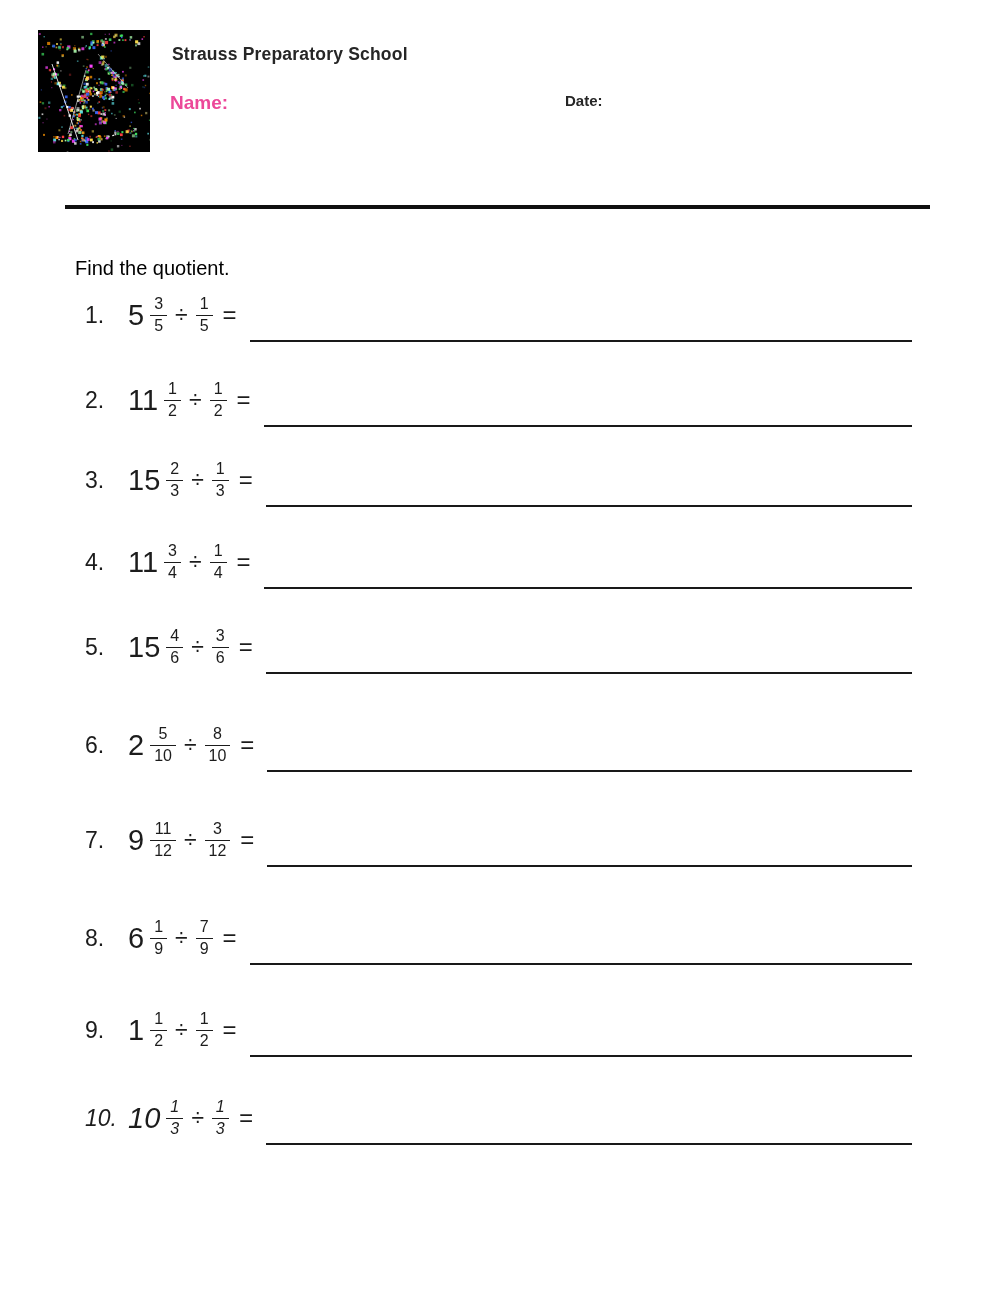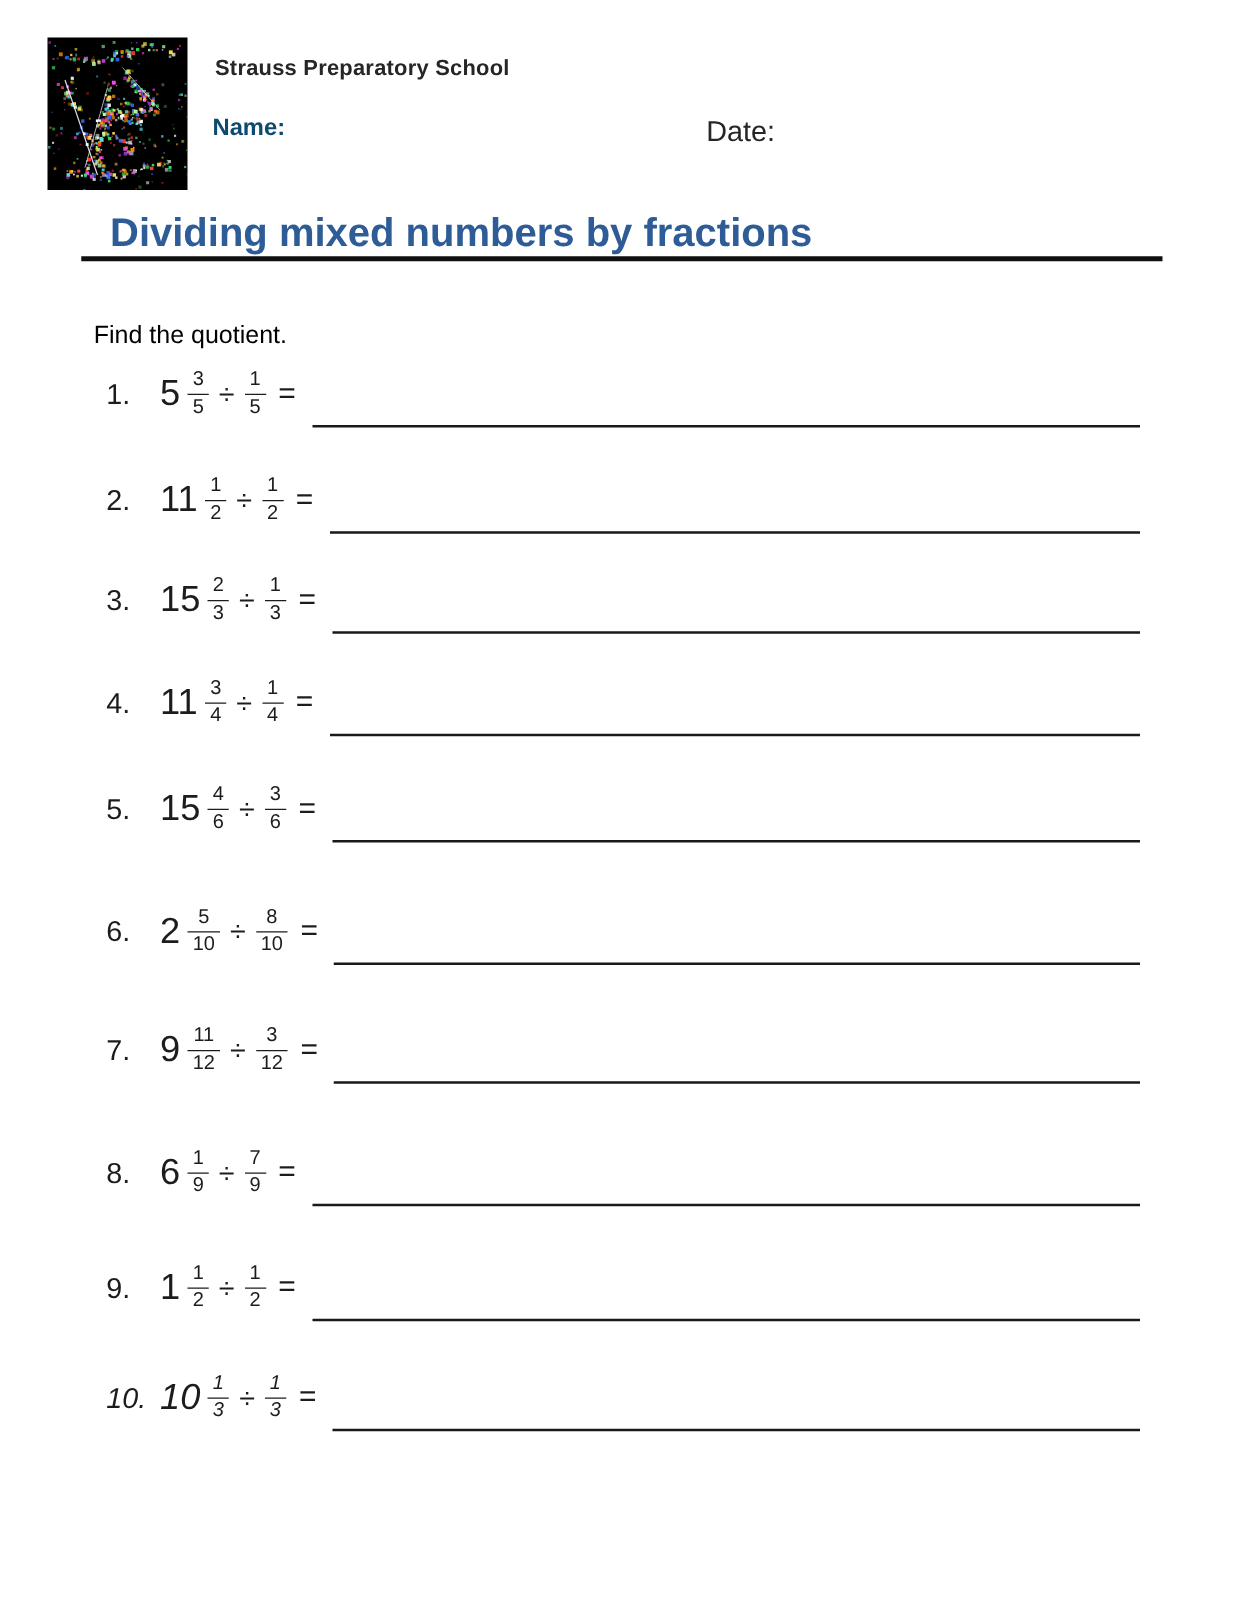--- a/index.html
+++ b/index.html
@@ -20,25 +20,25 @@
     background:#000;
     overflow:hidden;
   }
   .school-name {
     position:absolute; left:172px; top:44px;
     font-size:17.5px; font-weight:bold; color:#262626;
     letter-spacing:0.2px;
   }
   .name-label {
     position:absolute; left:170px; top:92px;
-    font-size:19px; font-weight:bold; color:#0c4a6e;
+    font-size:19px; font-weight:bold; color:#ec4899;
   }
   .date-label {
     position:absolute; left:565px; top:92px;
-    font-size:23px; font-weight:normal; color:#262626;text-align:right;
+    font-size:15px; font-weight:bold; color:#262626;text-align:right;
   }
 
   
   .title {
     position:absolute; left:88px; top:168px;
     font-size:32px; font-weight:bold; color:#2e5c96;
     white-space:nowrap;
   }
   .title-rule {
     position:absolute; left:65px; top:205px;
@@ -617,21 +617,20 @@
         <line x1="48" y1="40" x2="30" y2="104" stroke="#ffffff" stroke-width="0.8" opacity="0.7"></line>
         <line x1="60" y1="24" x2="90" y2="58" stroke="#ffffff" stroke-width="0.8" opacity="0.6"></line>
       </svg></div>
 
   <div class="school-name">Strauss Preparatory School</div>
 
   <div class="name-label">Name:</div>
 
   <div class="date-label">Date:</div>
 
-  <div class="title">Dividing mixed numbers by fractions</div>
 
   <div class="title-rule"></div>
 
   <div class="instructions">Find the quotient.</div>
 
   <div class="problems-list">
   <div class="problem-row" style="top: 287px;">
     <span class="pnum">1.</span>
     <span class="expr">
       <span class="whole">5</span>

